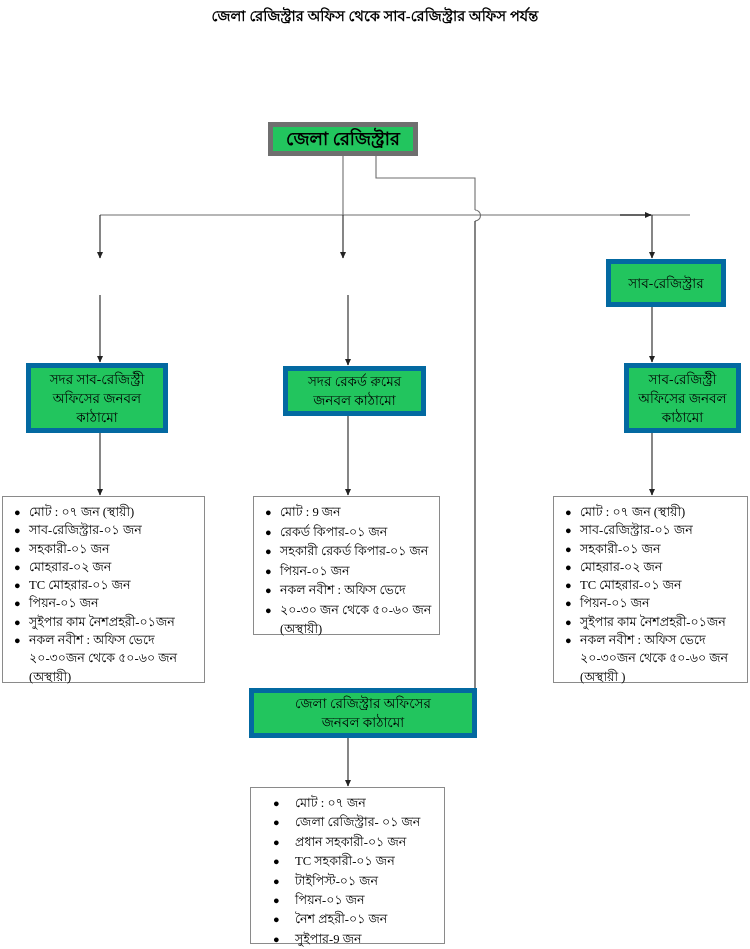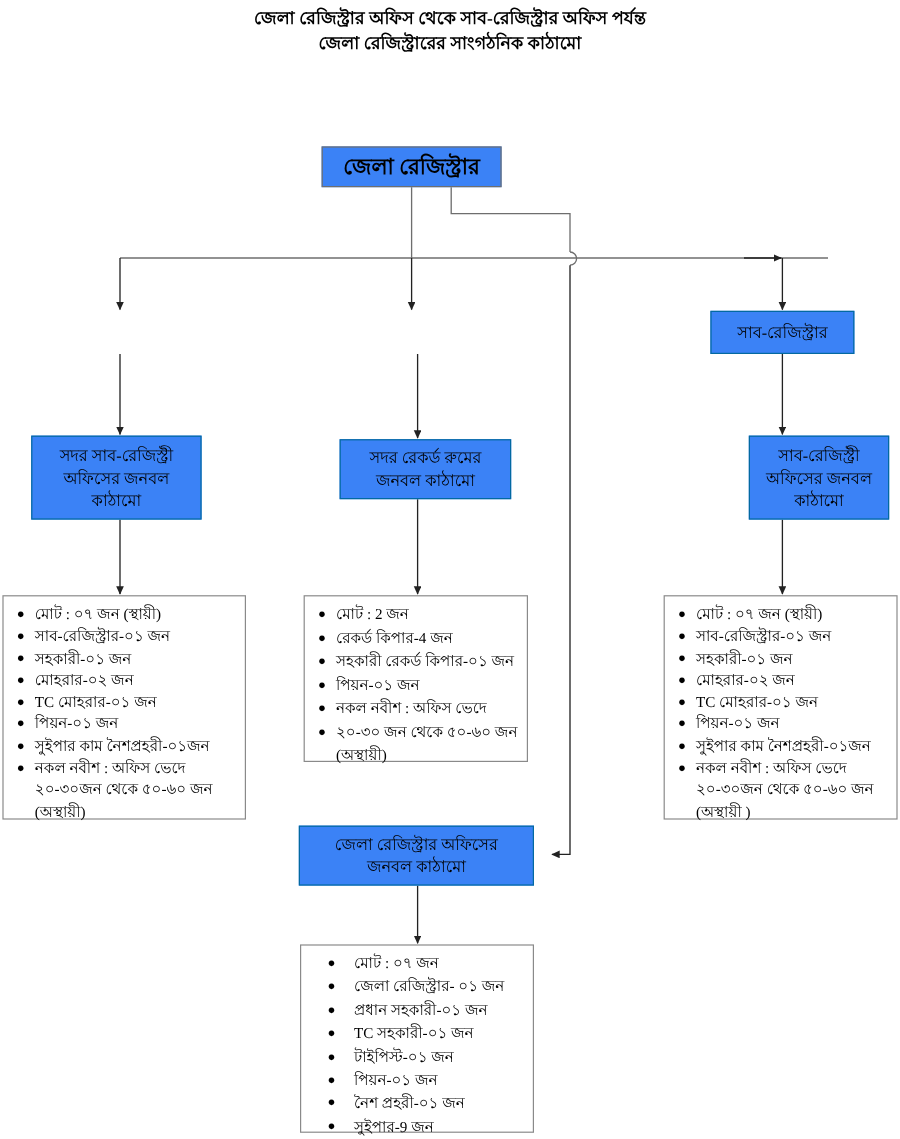--- a/index.html
+++ b/index.html
@@ -47,22 +47,22 @@
     line-height: 21px;
     font-weight: 600;
     letter-spacing: 0.1px;
     white-space: nowrap;
   }
 
   
   .node {
     position: absolute;
     box-sizing: border-box;
-    border: 1px solid #0369a1;
-    background: #3b82f6;
+    border: 5px solid #0369a1;
+    background: #22c55e;
     z-index: 2;
     display: flex;
     align-items: center;
     justify-content: center;
     font-family: Liberation Serif, serif;
   }
   .node .node-label {
     display: block;
     width: 100%;
     text-align: center;
@@ -82,29 +82,29 @@
   }
   #node-root .node-label {
     font-size: 18px;
     line-height: 24px;
     font-weight: 700;
   }
 
   
   #node-sadar-sub-registrar { left: 20px;  top: 259px; width: 160px; height: 36px; }
   #node-sadar-record-room   { left: 282px; top: 259px; width: 132px; height: 36px; }
-  #node-sub-registrar       { left: 592px; top: 259px; width: 120px; height: 36px; }
+  #node-sub-registrar       { left: 606px; top: 259px; width: 120px; height: 48px; }
 
   
   #node-sadar-sub-registry-structure { left: 26px;  top: 363px; width: 142px; height: 70px; align-items: center; }
   #node-sadar-record-room-structure  { left: 283px; top: 366px; width: 143px; height: 50px; }
   #node-sub-registry-structure       { left: 592px; top: 363px; width: 117px; height: 70px; margin-left: 32px; }
 
   
-  #node-dr-office-structure { left: 249px; top: 688px; width: 196px; height: 50px; }
+  #node-dr-office-structure { left: 249px; top: 688px; width: 228px; height: 50px; }
   #node-dr-office-structure .node-label { font-size: 13.5px; }
 
   
   .list-box {
     position: absolute;
     box-sizing: border-box;
     border: 1px solid #8a8a8a;
     background: #ffffff;
     z-index: 2;
     padding: 6px 4px 6px 0;
@@ -140,21 +140,20 @@
   #list-dr-office li .bullet { left: -22px; }
   #list-dr-office li { line-height: 19.4px; }
 </style>
 </head>
 <body style="background: rgb(255, 255, 255); color: rgb(0, 0, 0);">
 
 <div id="chart-root">
 
   <div class="title-block">
     <div class="title-line">জেলা রেজিস্ট্রার অফিস থেকে সাব-রেজিস্ট্রার অফিস পর্যন্ত</div>
-    <div class="title-line">জেলা রেজিস্ট্রারের সাংগঠনিক কাঠামো</div>
   </div>
 
   <svg id="connectors" viewBox="0 0 750 949" xmlns="http://www.w3.org/2000/svg">
     <defs>
       <marker id="arrow" markerWidth="9" markerHeight="9" refX="6.4" refY="3.2" orient="auto" markerUnits="userSpaceOnUse">
         <path d="M0,0 L7,3.2 L0,6.4 z" fill="#222222"></path>
       </marker>
     </defs>
     <g fill="none" stroke="#6e6e6e" stroke-width="1.1">
 
@@ -229,22 +228,22 @@
         <li><span class="bullet">●</span><span>পিয়ন-০১ জন</span></li>
         <li><span class="bullet">●</span><span>সুইপার কাম নৈশপ্রহরী-০১জন</span></li>
         <li><span class="bullet">●</span><span>নকল নবীশ : অফিস ভেদে
 ২০-৩০জন থেকে ৫০-৬০ জন
 (অস্থায়ী)</span></li>
       </ul>
   </div>
 
   <div class="list-box" id="list-sadar-record-room">
     <ul>
-        <li><span class="bullet">●</span><span>মোট : 2 জন</span></li>
-        <li><span class="bullet">●</span><span>রেকর্ড কিপার-4 জন</span></li>
+        <li><span class="bullet">●</span><span>মোট : 9 জন</span></li>
+        <li><span class="bullet">●</span><span>রেকর্ড কিপার-০১ জন</span></li>
         <li><span class="bullet">●</span><span>সহকারী রেকর্ড কিপার-০১ জন</span></li>
         <li><span class="bullet">●</span><span>পিয়ন-০১ জন</span></li>
         <li><span class="bullet">●</span><span>নকল নবীশ : অফিস ভেদে</span></li>
         <li><span class="bullet">●</span><span>২০-৩০ জন থেকে ৫০-৬০ জন
 (অস্থায়ী)</span></li>
       </ul>
   </div>
 
   <div class="list-box" id="list-sub-registry">
     <ul>

